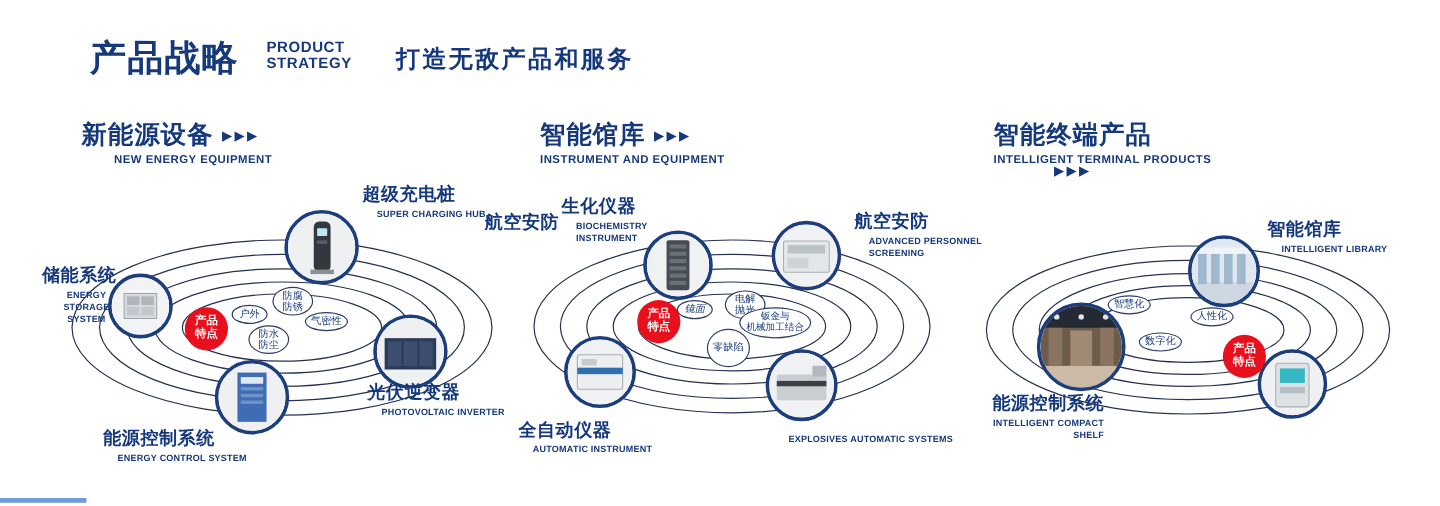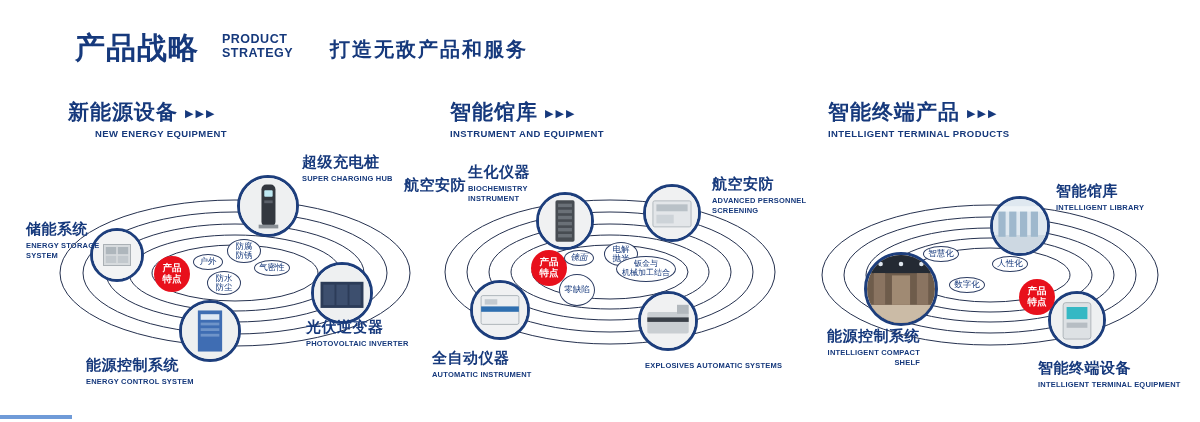--- a/index.html
+++ b/index.html
@@ -21,22 +21,22 @@
   .pcircle svg { display:block; width:100%; height:100%; }
   .badge { position:absolute; width:36px; height:36px; border-radius:50%; background:#e8101c; color:#fff;
            display:flex; align-items:center; justify-content:center; text-align:center;
            font-size:9.5px; font-weight:bold; line-height:1.15; white-space:pre-line; z-index:3; }
   .bubble { position:absolute; background:#fff; border:1px solid #2c3c62; border-radius:50%; color:#16397c;
             display:flex; align-items:center; justify-content:center; text-align:center;
             font-size:8.5px; line-height:1.1; white-space:pre-line; z-index:3; box-sizing:border-box; }
   .plabel { position:absolute; z-index:4; }
   .name-cn { display:block; font-size:15px; font-weight:bold; letter-spacing:0.5px; }
   .name-en { display:block; font-size:7.5px; font-weight:bold; letter-spacing:0.2px; line-height:1.3;
-             white-space:pre-line; margin-top:2px; }
-  .center { text-align:left; }
+             white-space:pre-line; margin-top:2px;margin-left:12px; }
+  .center { text-align:center; }
   .right { text-align:right; }
   .side-label { position:absolute; font-size:15px; font-weight:bold; letter-spacing:0.5px; z-index:4; }
   .decor { position:absolute; background:#6f9bd8; z-index:5; }
 </style>
 </head>
 <body>
 
 <div class="canvas">
 
   <div class="abs h-title" style="left:75px; top:28px;">产品战略</div>
@@ -173,21 +173,21 @@
       <rect x="7" y="26" width="46" height="5" fill="#3a4048"></rect>
       <rect x="40" y="12" width="13" height="10" fill="#b2b8bd"></rect>
     </svg>
   </div>
 
   <div class="badge" style="left:531px; top:250px;">产品
 特点</div>
   <div class="bubble" style="left:564px; top:250px; width:30px; height:16px;font-style:italic;">镜面</div>
   <div class="bubble" style="left:604px; top:242px; width:34px; height:24px;">电解
 抛光</div>
-  <div class="bubble" style="left:559px; top:274px; width:36px; height:32px;">零缺陷</div>
+  <div class="bubble" style="left:589px; top:274px; width:36px; height:32px;">零缺陷</div>
   <div class="bubble" style="left:616px; top:256px; width:60px; height:26px; font-size:8px;">钣金与
 机械加工结合</div>
 
   <div class="side-label" style="left:404px; top:176px;">航空安防</div>
   <div class="plabel" style="left:468px; top:163px;">
     <span class="name-cn">生化仪器</span>
     <span class="name-en">BIOCHEMISTRY
 INSTRUMENT</span>
   </div>
   <div class="plabel" style="left:712px; top:175px;">
@@ -196,21 +196,21 @@
 SCREENING</span>
   </div>
   <div class="plabel" style="left:432px; top:349px;">
     <span class="name-cn">全自动仪器</span>
     <span class="name-en">AUTOMATIC INSTRUMENT</span>
   </div>
   <div class="plabel" style="left:645px; top:359px;">
     <span class="name-en">EXPLOSIVES AUTOMATIC SYSTEMS</span>
   </div>
 
-  <div class="abs sec-title" style="left:828px; top:98px;">
+  <div class="abs sec-title" style="left:828px; top:98px;flex-direction:column;">
     <span>智能终端产品</span>
     <span class="arrows">▶▶▶</span>
   </div>
   <div class="abs sec-sub" style="left:828px; top:128px;">INTELLIGENT TERMINAL PRODUCTS</div>
 
   <svg class="orbits" style="left:805px; top:190px;" width="380" height="175">
     <ellipse cx="185" cy="85" rx="168" ry="70"></ellipse>
     <ellipse cx="185" cy="85" rx="146" ry="58"></ellipse>
     <ellipse cx="185" cy="85" rx="124" ry="47"></ellipse>
     <ellipse cx="185" cy="85" rx="102" ry="37"></ellipse>
@@ -258,20 +258,16 @@
 
   <div class="plabel" style="left:1056px; top:182px;">
     <span class="name-cn">智能馆库</span>
     <span class="name-en">INTELLIGENT LIBRARY</span>
   </div>
   <div class="plabel right" style="left:806px; top:327px; width:114px;">
     <span class="name-cn">能源控制系统</span>
     <span class="name-en">INTELLIGENT COMPACT
 SHELF</span>
   </div>
-  <div class="plabel" style="left:1038px; top:359px;">
-    <span class="name-cn">智能终端设备</span>
-    <span class="name-en">INTELLIGENT TERMINAL EQUIPMENT</span>
-  </div>
 
   <div class="decor" style="left:0; top:415px; width:72px; height:4px;"></div>
 
 </div>
 
 </body></html>

